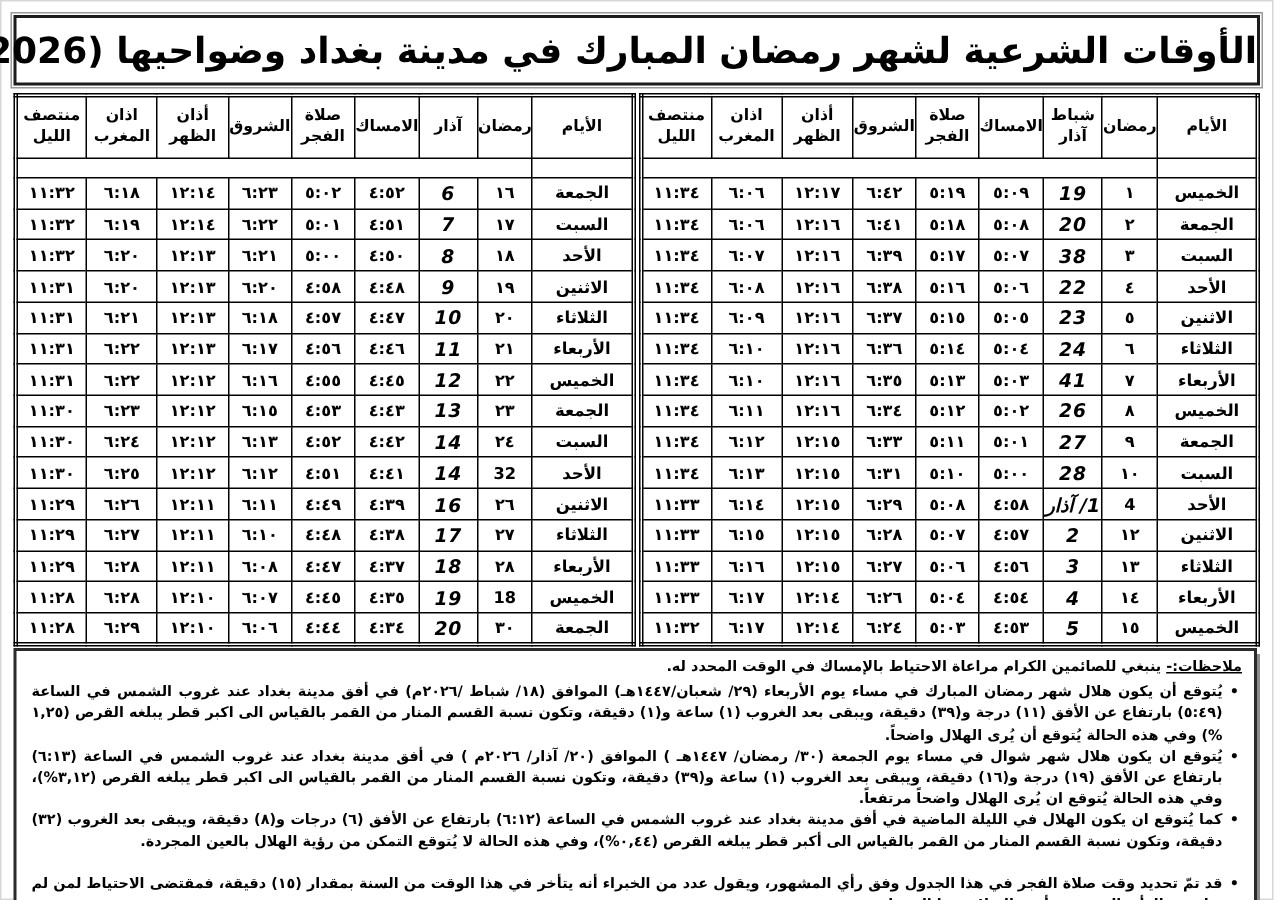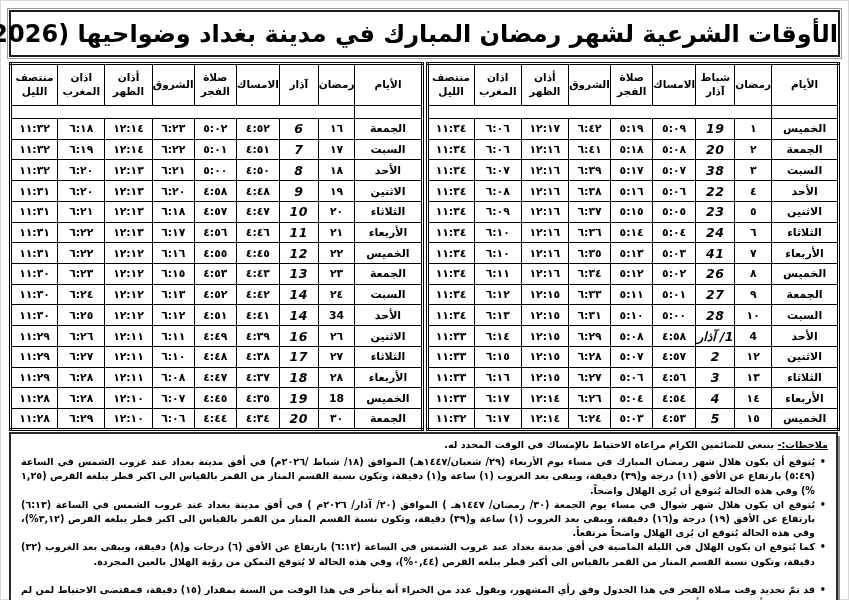--- a/index.html
+++ b/index.html
@@ -399,21 +399,21 @@
           <td class="c-date">14</td>
           <td>٤:٤٢</td>
           <td>٤:٥٢</td>
           <td>٦:١٣</td>
           <td>١٢:١٢</td>
           <td>٦:٢٤</td>
           <td>١١:٣٠</td>
         </tr>
           <tr class="">
           <td class="c-day">الأحد</td>
-          <td>34</td>
+          <td>32</td>
           <td class="c-date">14</td>
           <td>٤:٤١</td>
           <td>٤:٥١</td>
           <td>٦:١٢</td>
           <td>١٢:١٢</td>
           <td>٦:٢٥</td>
           <td>١١:٣٠</td>
         </tr>
           <tr class="">
           <td class="c-day">الاثنين</td>

